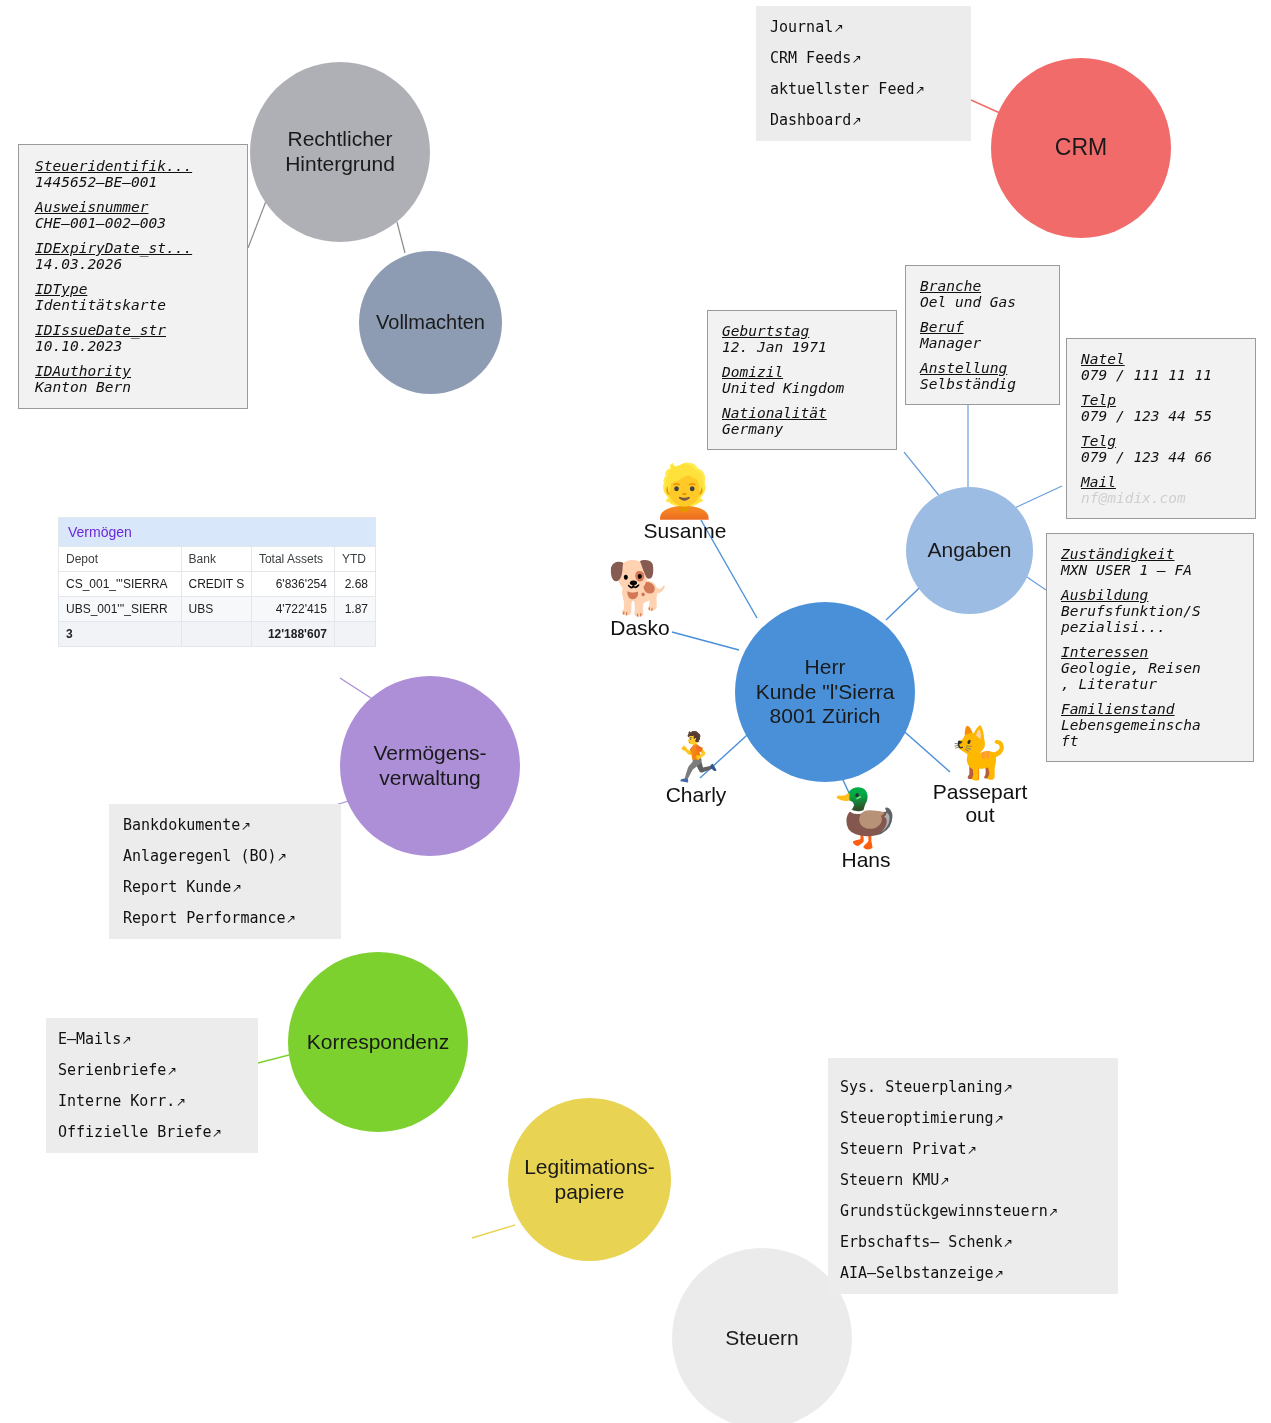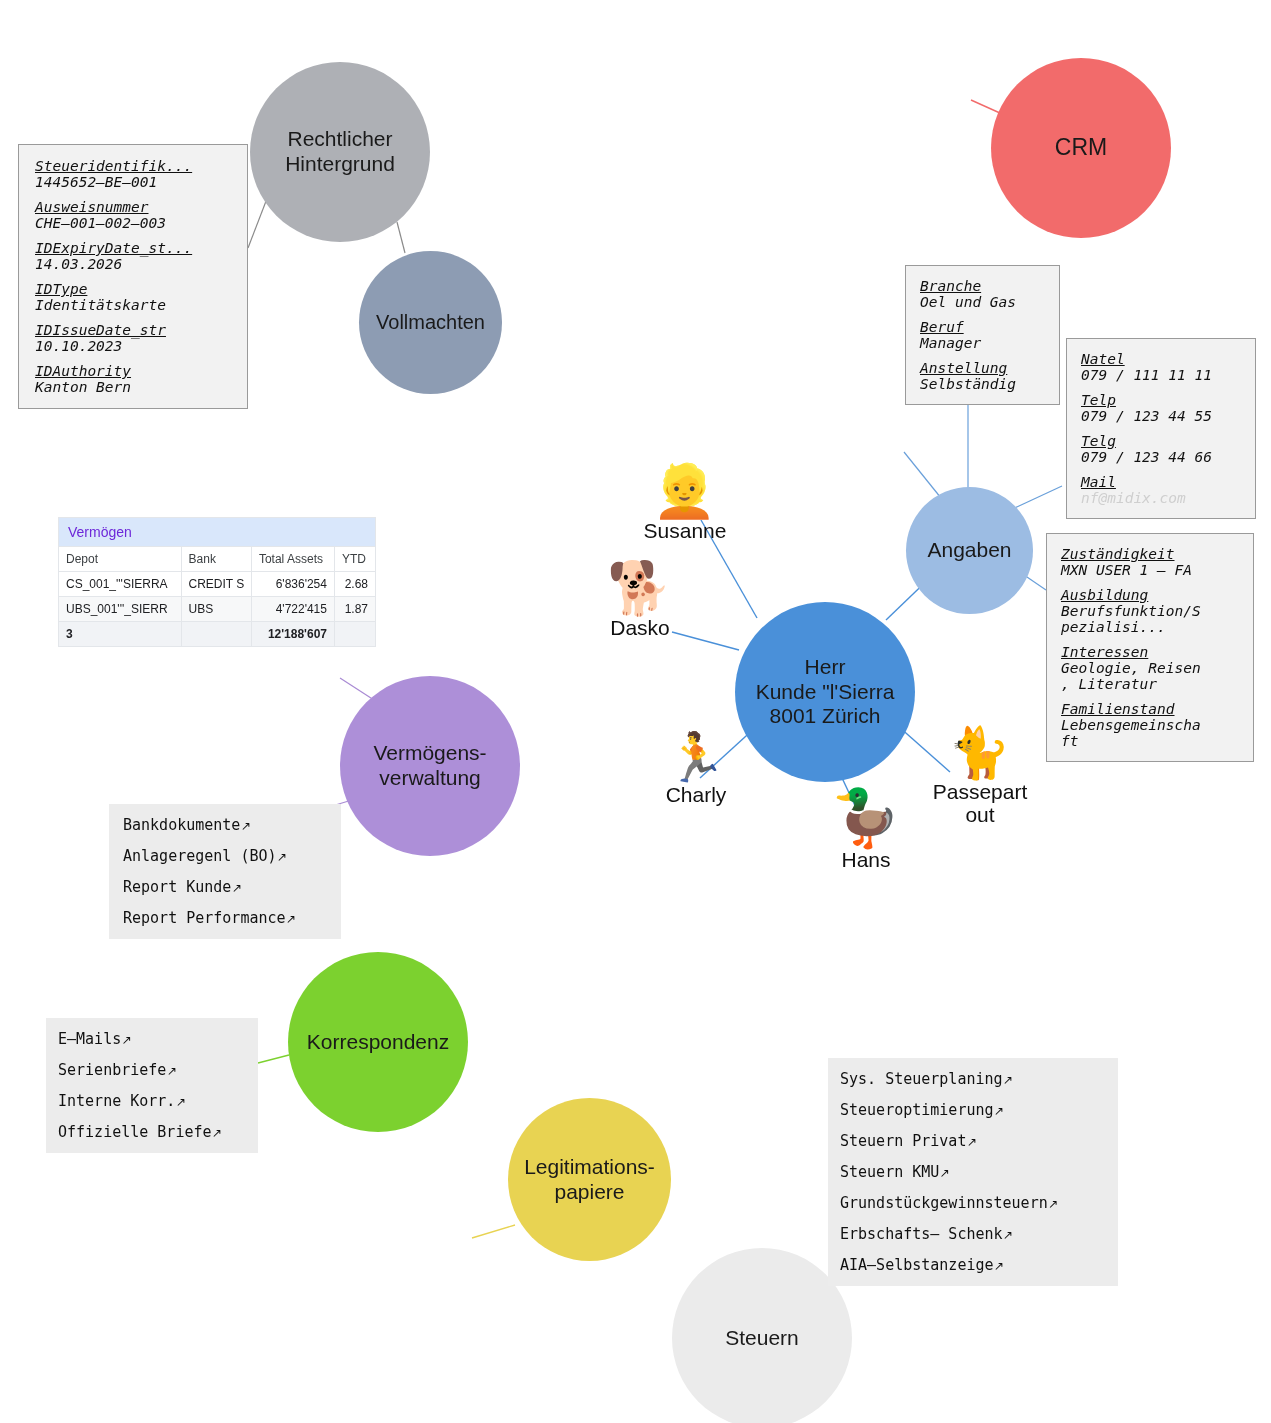--- a/index.html
+++ b/index.html
@@ -148,21 +148,41 @@
     <div class="kv">
       <span class="k">IDIssueDate_str</span>
       <span class="v">10.10.2023</span>
     </div>
     <div class="kv">
       <span class="k">IDAuthority</span>
       <span class="v">Kanton Bern</span>
     </div>
   </div>
 
-
+  <div class="panel" style="left:756px;top:6px;width:215px;padding:12px 12px 12px 14px;font-size:15px;">
+    <div class="menu-item"><span>Journal</span><span class="arrow">↗</span></div>
+    <div class="menu-item"><span>CRM Feeds</span><span class="arrow">↗</span></div>
+    <div class="menu-item"><span>aktuellster Feed</span><span class="arrow">↗</span></div>
+    <div class="menu-item"><span>Dashboard</span><span class="arrow">↗</span></div>
+  </div>
+
+  <div class="panel bordered" style="left:707px;top:310px;width:190px;padding:12px 10px 12px 14px;font-size:14.5px;">
+    <div class="kv">
+      <span class="k">Geburtstag</span>
+      <span class="v">12. Jan 1971</span>
+    </div>
+    <div class="kv">
+      <span class="k">Domizil</span>
+      <span class="v">United Kingdom</span>
+    </div>
+    <div class="kv">
+      <span class="k">Nationalität</span>
+      <span class="v">Germany</span>
+    </div>
+  </div>
 
   <div class="panel bordered" style="left:905px;top:265px;width:155px;padding:12px 10px 12px 14px;font-size:14.5px;">
     <div class="kv">
       <span class="k">Branche</span>
       <span class="v">Oel und Gas</span>
     </div>
     <div class="kv">
       <span class="k">Beruf</span>
       <span class="v">Manager</span>
     </div>
@@ -247,21 +267,21 @@
   </div>
 
   <div class="panel" style="left:46px;top:1018px;width:212px;padding:12px 10px 12px 12px;font-size:15px;">
     <div class="menu-item"><span>E–Mails</span><span class="arrow">↗</span></div>
     <div class="menu-item"><span>Serienbriefe</span><span class="arrow">↗</span></div>
     <div class="menu-item"><span>Interne Korr.</span><span class="arrow">↗</span></div>
     <div class="menu-item"><span>Offizielle Briefe</span><span class="arrow">↗</span></div>
   </div>
 
 
-  <div class="panel" style="left:828px;top:1058px;width:290px;padding:12px 10px 12px 12px;font-size:15px;">
+  <div class="panel" style="left:828px;top:1058px;width:290px;padding:20px 10px 12px 12px;font-size:15px;">
     <div class="menu-item"><span>Sys. Steuerplaning</span><span class="arrow">↗</span></div>
     <div class="menu-item"><span>Steueroptimierung</span><span class="arrow">↗</span></div>
     <div class="menu-item"><span>Steuern Privat</span><span class="arrow">↗</span></div>
     <div class="menu-item"><span>Steuern KMU</span><span class="arrow">↗</span></div>
     <div class="menu-item"><span>Grundstückgewinnsteuern</span><span class="arrow">↗</span></div>
     <div class="menu-item"><span>Erbschafts– Schenk</span><span class="arrow">↗</span></div>
     <div class="menu-item"><span>AIA–Selbstanzeige</span><span class="arrow">↗</span></div>
   </div>
 
   <table class="vtable" style="left:58px;top:517px;width:318px;">

